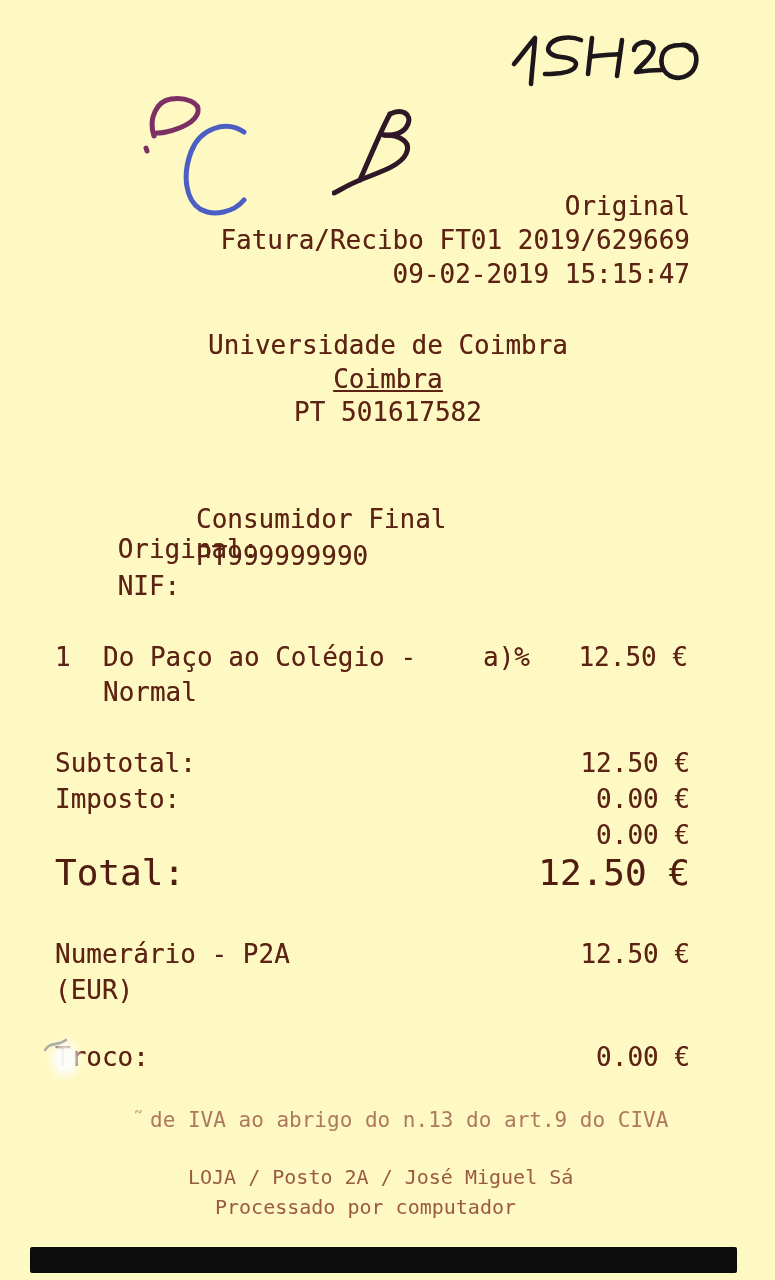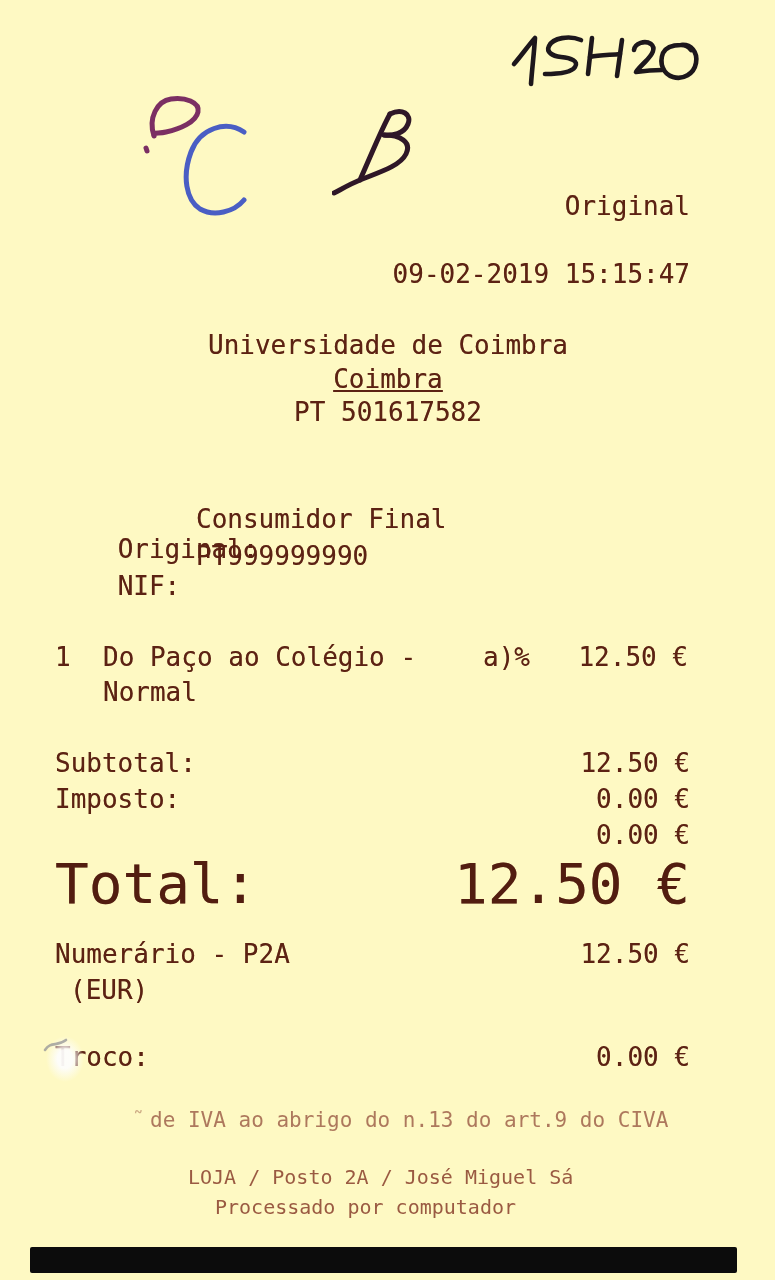--- a/index.html
+++ b/index.html
@@ -5,21 +5,21 @@
   html,body{margin:0;padding:0;background:#ffffff;}
   .receipt{
     position:relative;width:775px;height:1280px;overflow:hidden;
     background:#fef9c3;
     font-family:"DejaVu Sans Mono","Liberation Mono",monospace;
     color:#5c2213;
   }
   .t{position:absolute;white-space:pre;line-height:1.15;text-shadow:0 0 0.6px rgba(92,34,19,.55);}
   .f26{font-size:26px;}
   .f23{font-size:23px;}
-  .f42{font-size:56px;}
+  .f42{font-size:36px;}
   .f21{font-size:21px;}
   .f20{font-size:20px;}
   .r{right:85px;text-align:right;}
   .c{left:18px;width:740px;text-align:center;}
   .faded{color:#9a5a42;text-shadow:none;}
   .vfaded{color:#a56b52;text-shadow:none;opacity:.9;}
   .rel{position:relative;}
   .hw{position:absolute;}
   .hw path{fill:none;stroke-linecap:round;stroke-linejoin:round;}
   .scan-bar{position:absolute;left:30px;top:1247px;width:707px;height:26px;background:#0c0c0c;border-radius:2px;}
@@ -58,20 +58,21 @@
 
   <svg class="hw" style="left:332px;top:108px;" width="105" height="95" viewBox="0 0 105 95" aria-label="B">
     <g stroke-width="5" stroke="#2f1728">
       <path d="M58,6 C50,20 40,45 28,72"></path>
       <path d="M58,6 C70,0 80,6 76,16 C72,26 60,28 52,27"></path>
       <path d="M52,27 C68,27 80,34 74,46 C68,58 48,64 28,72 C18,76 8,82 2,85"></path>
     </g>
   </svg>
 
   <div class="t f26 r" style="top:192px;">Original</div>
+  <div class="t f26 r" style="top:226px;">Fatura/Recibo FT01 2019/629669</div>
   <div class="t f26 r" style="top:260px;">09-02-2019 15:15:47</div>
 
   <div class="t f26 c" style="top:331px;">Universidade de Coimbra</div>
   <div class="t f26 c" style="top:365px;text-decoration:underline;">Coimbra</div>
   <div class="t f26 c" style="top:398px;">PT 501617582</div>
 
   <div class="t f26" style="top:505px;left:55px;">
     <span class="rel">Original:</span><span class="hw t" style="left:141px;top:0;">Consumidor Final</span>
   </div>
   <div class="t f26" style="top:542px;left:55px;">
@@ -93,21 +94,21 @@
   <div class="t f26" style="top:785px;left:55px;">Imposto:</div>
   <div class="t f26 r" style="top:785px;">0.00 €</div>
 
   <div class="t f26 r" style="top:821px;">0.00 €</div>
 
   <div class="t f42" style="top:852px;left:55px;color:#521d10;">Total:</div>
   <div class="t f42 r" style="top:852px;color:#521d10;">12.50 €</div>
 
   <div class="t f26" style="top:940px;left:55px;">Numerário - P2A</div>
   <div class="t f26 r" style="top:940px;">12.50 €</div>
-  <div class="t f26" style="top:976px;left:70px;text-align:center;">(EUR)</div>
+  <div class="t f26" style="top:976px;left:55px;text-align:center;">(EUR)</div>
 
   <div class="t f26" style="top:1043px;left:55px;">Troco:</div>
   <div class="t f26 r" style="top:1043px;">0.00 €</div>
 
   <div class="troco-fade"></div>
   <svg class="hw" style="left:42px;top:1036px;" width="40" height="24" viewBox="0 0 40 24">
     <g stroke-width="2.6" opacity="0.8" stroke="#9a9a9a">
       <path fill="none" d="M3,14 C9,5 15,11 24,4"></path>
     </g>
   </svg>

